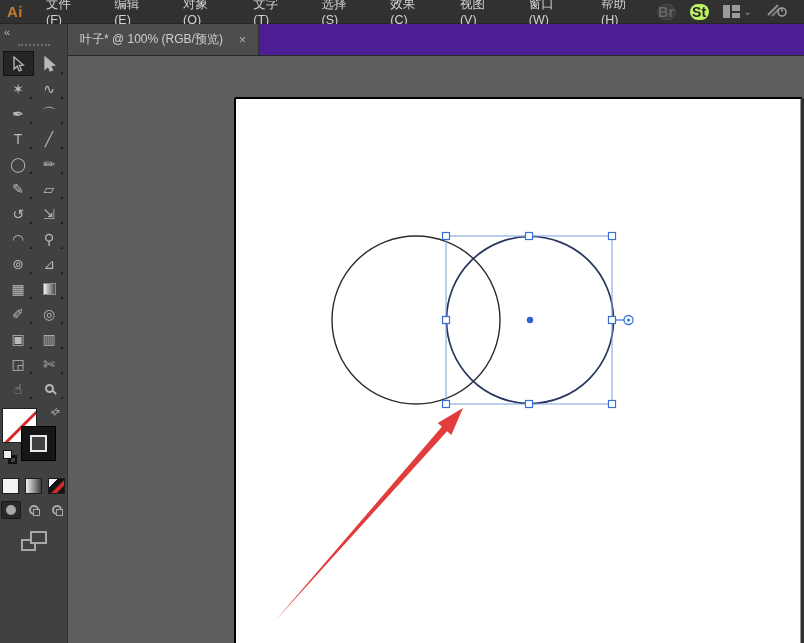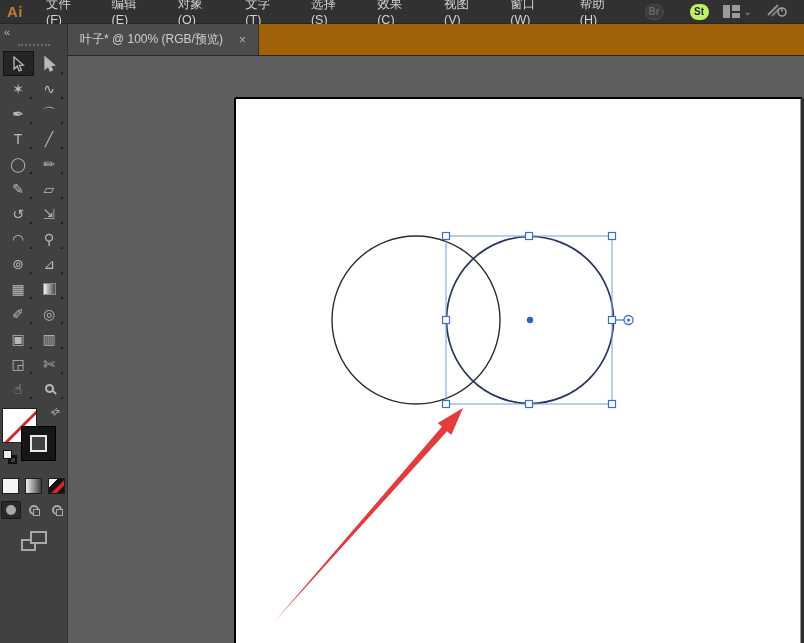--- a/index.html
+++ b/index.html
@@ -9,33 +9,33 @@
 
   
   .menubar { position:absolute; left:0; top:0; width:804px; height:24px;
     background:#313131; border-bottom:1px solid #262626;
     display:flex; align-items:center; }
   .logo { font-weight:bold; font-size:15px; color:#c9792e; padding:0 9px 0 7px; letter-spacing:0.5px; }
   .menu-items { display:flex; align-items:center; height:100%; }
   .menu-item { color:#d2d2d2; font-size:12.5px; padding:4px 14px; height:100%;
     display:flex; align-items:center; cursor:default; }
   .menubar-right { margin-left:auto; display:flex; align-items:center; gap:14px; padding-right:16px; }
-  .sq-btn { width:19px; height:16px; border-radius:8px; font-size:10px; font-weight:bold;
-    display:flex; align-items:center; justify-content:center;margin-left:12px; }
+  .sq-btn { width:19px; height:16px; border-radius:8px; font-size:14px; font-weight:bold;
+    display:flex; align-items:center; justify-content:center; }
   .sq-btn.dim { background:#3c3c3c; color:#686868; border:1px solid #4a4a4a; }
   .sq-btn.lit { background:#bef264; color:#262626; }
   .ws-icon { display:inline-block; width:17px; height:13px; position:relative; }
   .ws-icon .a { position:absolute; left:0; top:0; width:7px; height:13px; background:#9b9b9b; }
   .ws-icon .b { position:absolute; right:0; top:0; width:8px; height:6px; background:#9b9b9b; }
   .ws-icon .c { position:absolute; right:0; bottom:0; width:8px; height:5px; background:#9b9b9b; }
   .chev { color:#9b9b9b; font-size:10px; margin-left:4px; }
 
   
   .tabbar { position:absolute; left:68px; top:24px; width:736px; height:32px;
-    background:#a16207; border-bottom:1px solid #282828; display:flex; align-items:stretch; }
+    background:#4c1d95; border-bottom:1px solid #282828; display:flex; align-items:stretch; }
   .doc-tab { background:#4c4c4c; color:#cfcfcf; font-size:12px; display:flex;
     align-items:center; padding:0 12px; border-right:1px solid #303030; cursor:default; }
   .doc-tab .close { margin-left:16px; color:#b3b3b3; font-size:12px; cursor:pointer; }
 
   
   .toolcol { position:absolute; left:0; top:24px; width:68px; height:619px;
     background:#414141; border-right:1px solid #303030; }
   .collapse { color:#b8b8b8; font-size:11px; padding:2px 0 0 4px; letter-spacing:-1px; cursor:pointer; }
   .grip { width:32px; height:3px; margin:6px auto 4px auto;
     border-top:2px dotted #6d6d6d; }

